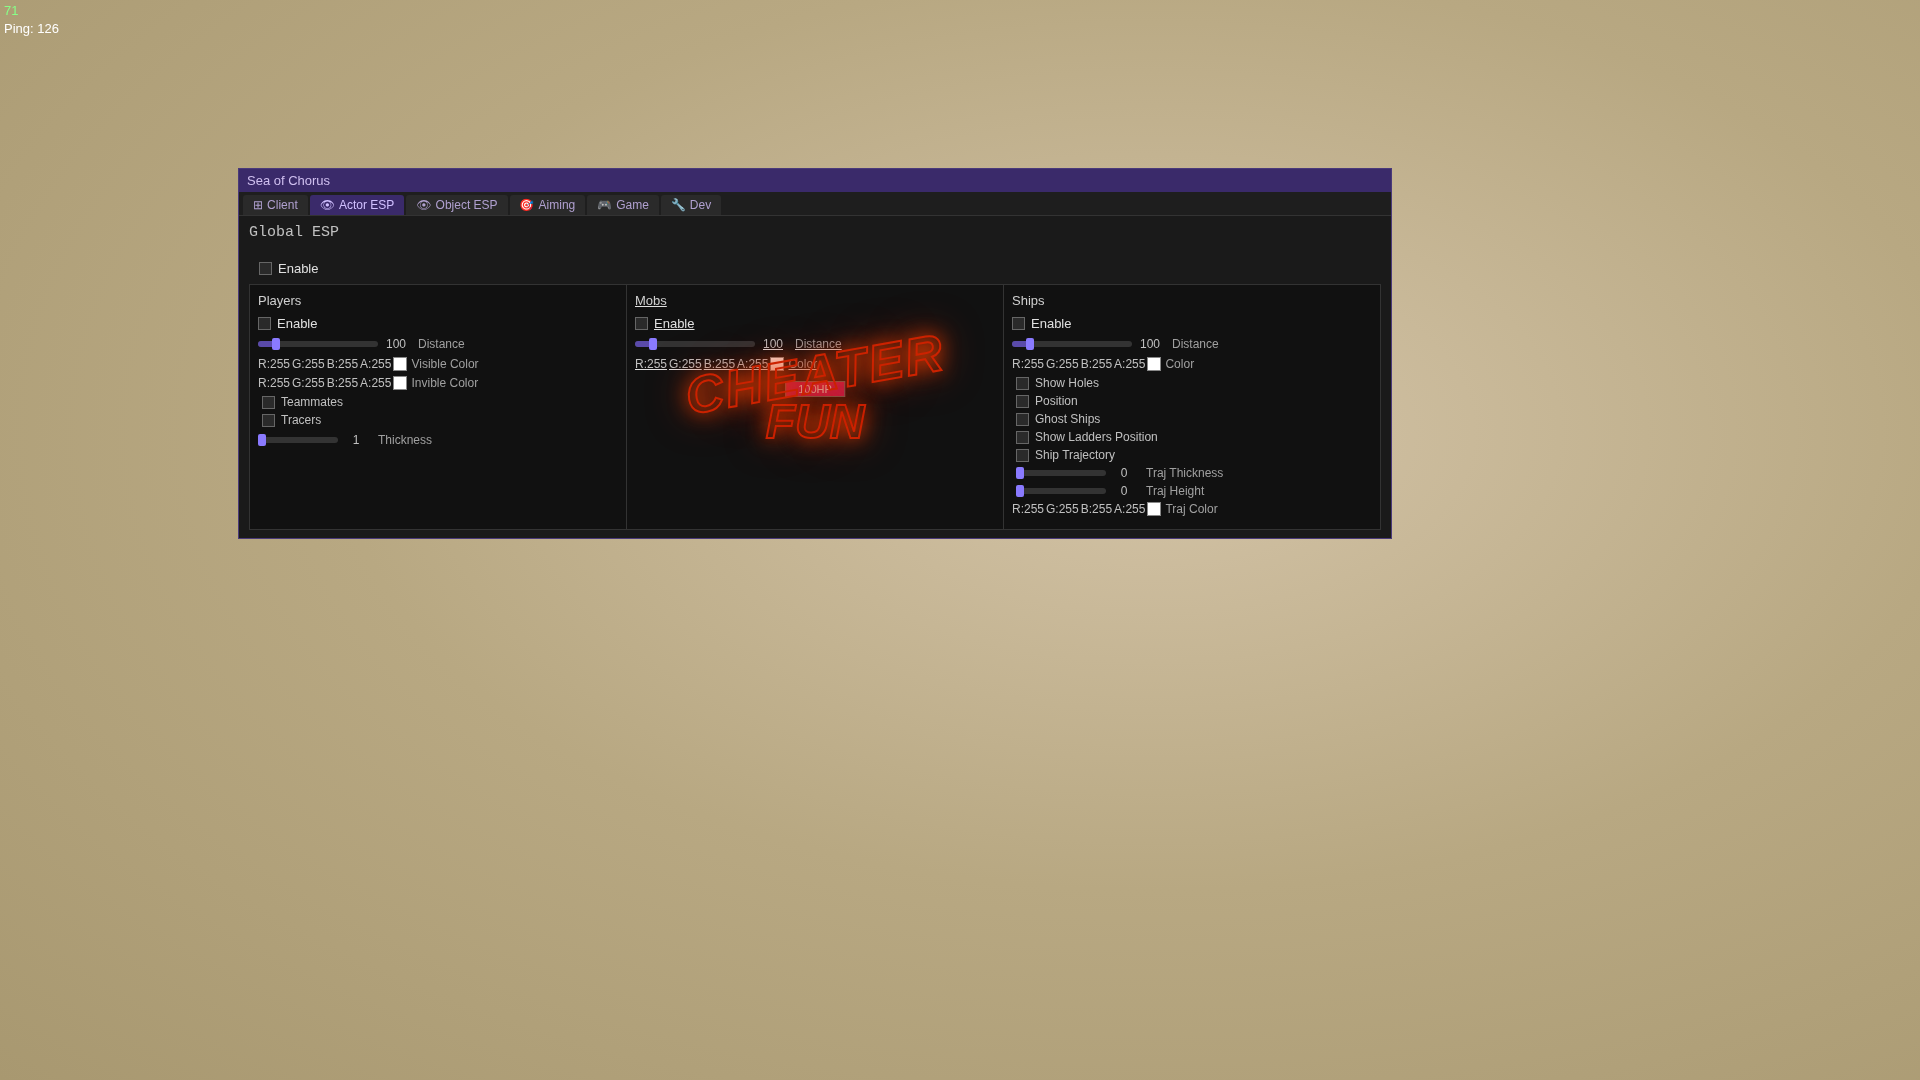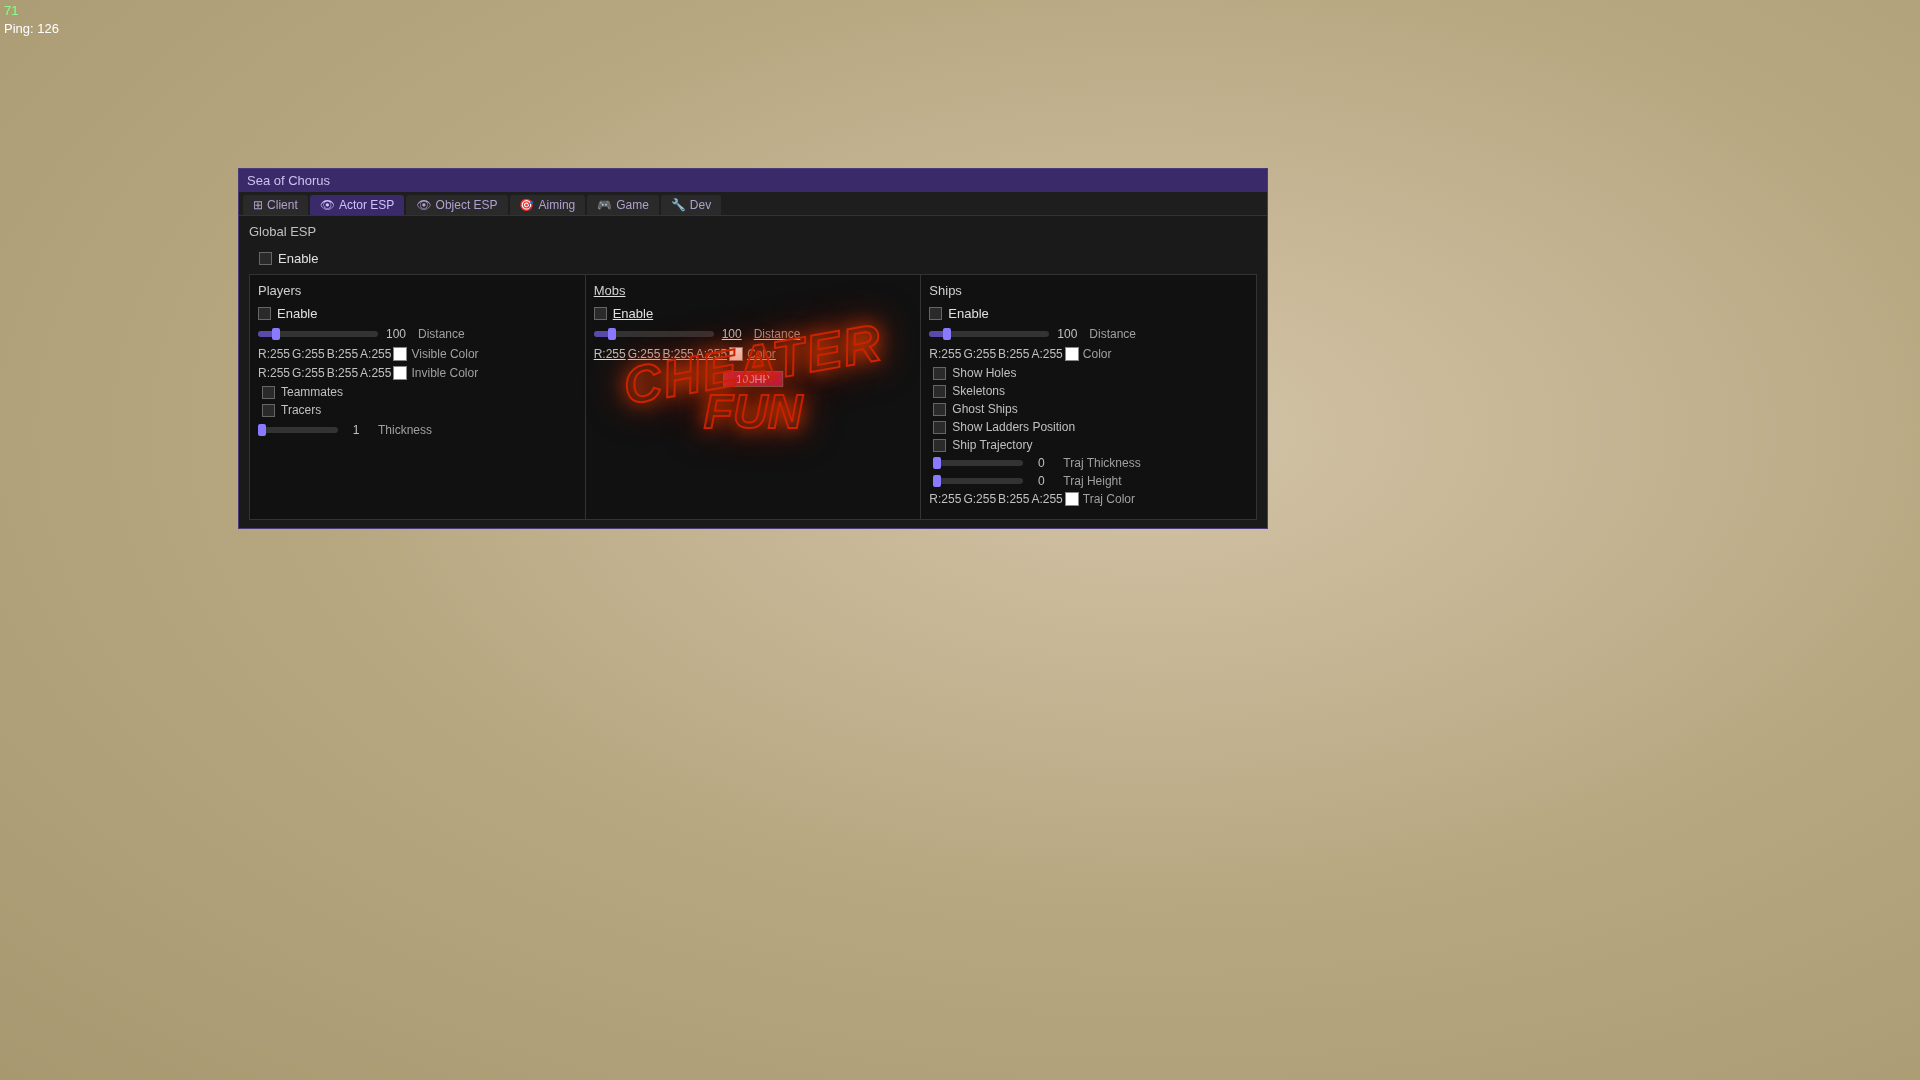--- a/index.html
+++ b/index.html
@@ -24,21 +24,21 @@
       font-size: 13px;
       line-height: 1.4;
     }
     .hud-fps { color: #88ff88; }
 
     
     .main-window {
       position: absolute;
       top: 168px;
       left: 238px;
-      width: 1030px;
+      width: 1154px;
       background: #1a1a1a;
       border: 1px solid #4a3a7a;
     }
 
     .window-titlebar {
       background: #3a2a6a;
       padding: 4px 8px;
       font-size: 13px;
       color: #d0c0f0;
     }
@@ -71,22 +71,23 @@
 
     .window-content {
       padding: 8px 10px;
     }
 
     .global-esp-section {
       margin-bottom: 8px;
     }
     .global-esp-label {
       color: #c0c0c0;
-      font-size: 13px;
-      margin-bottom: 12px;
+      font-size: 15px;
+      margin-bottom: 20px;
+      font-family: Liberation Mono, monospace;
     }
     .checkbox-row {
       display: flex;
       align-items: center;
       gap: 6px;
       margin-left: 10px;
     }
     .checkbox {
       width: 13px;
       height: 13px;
@@ -435,21 +436,21 @@
           <span class="color-label">Color</span>
         </div>
 
         <div class="option-row">
           <span class="checkbox"></span>
           <span class="option-label">Show Holes</span>
         </div>
 
         <div class="option-row">
           <span class="checkbox"></span>
-          <span class="option-label">Skeletons</span>
+          <span class="option-label">Position</span>
         </div>
 
         <div class="option-row">
           <span class="checkbox"></span>
           <span class="option-label">Ghost Ships</span>
         </div>
 
         <div class="option-row">
           <span class="checkbox"></span>
           <span class="option-label">Show Ladders Position</span>

